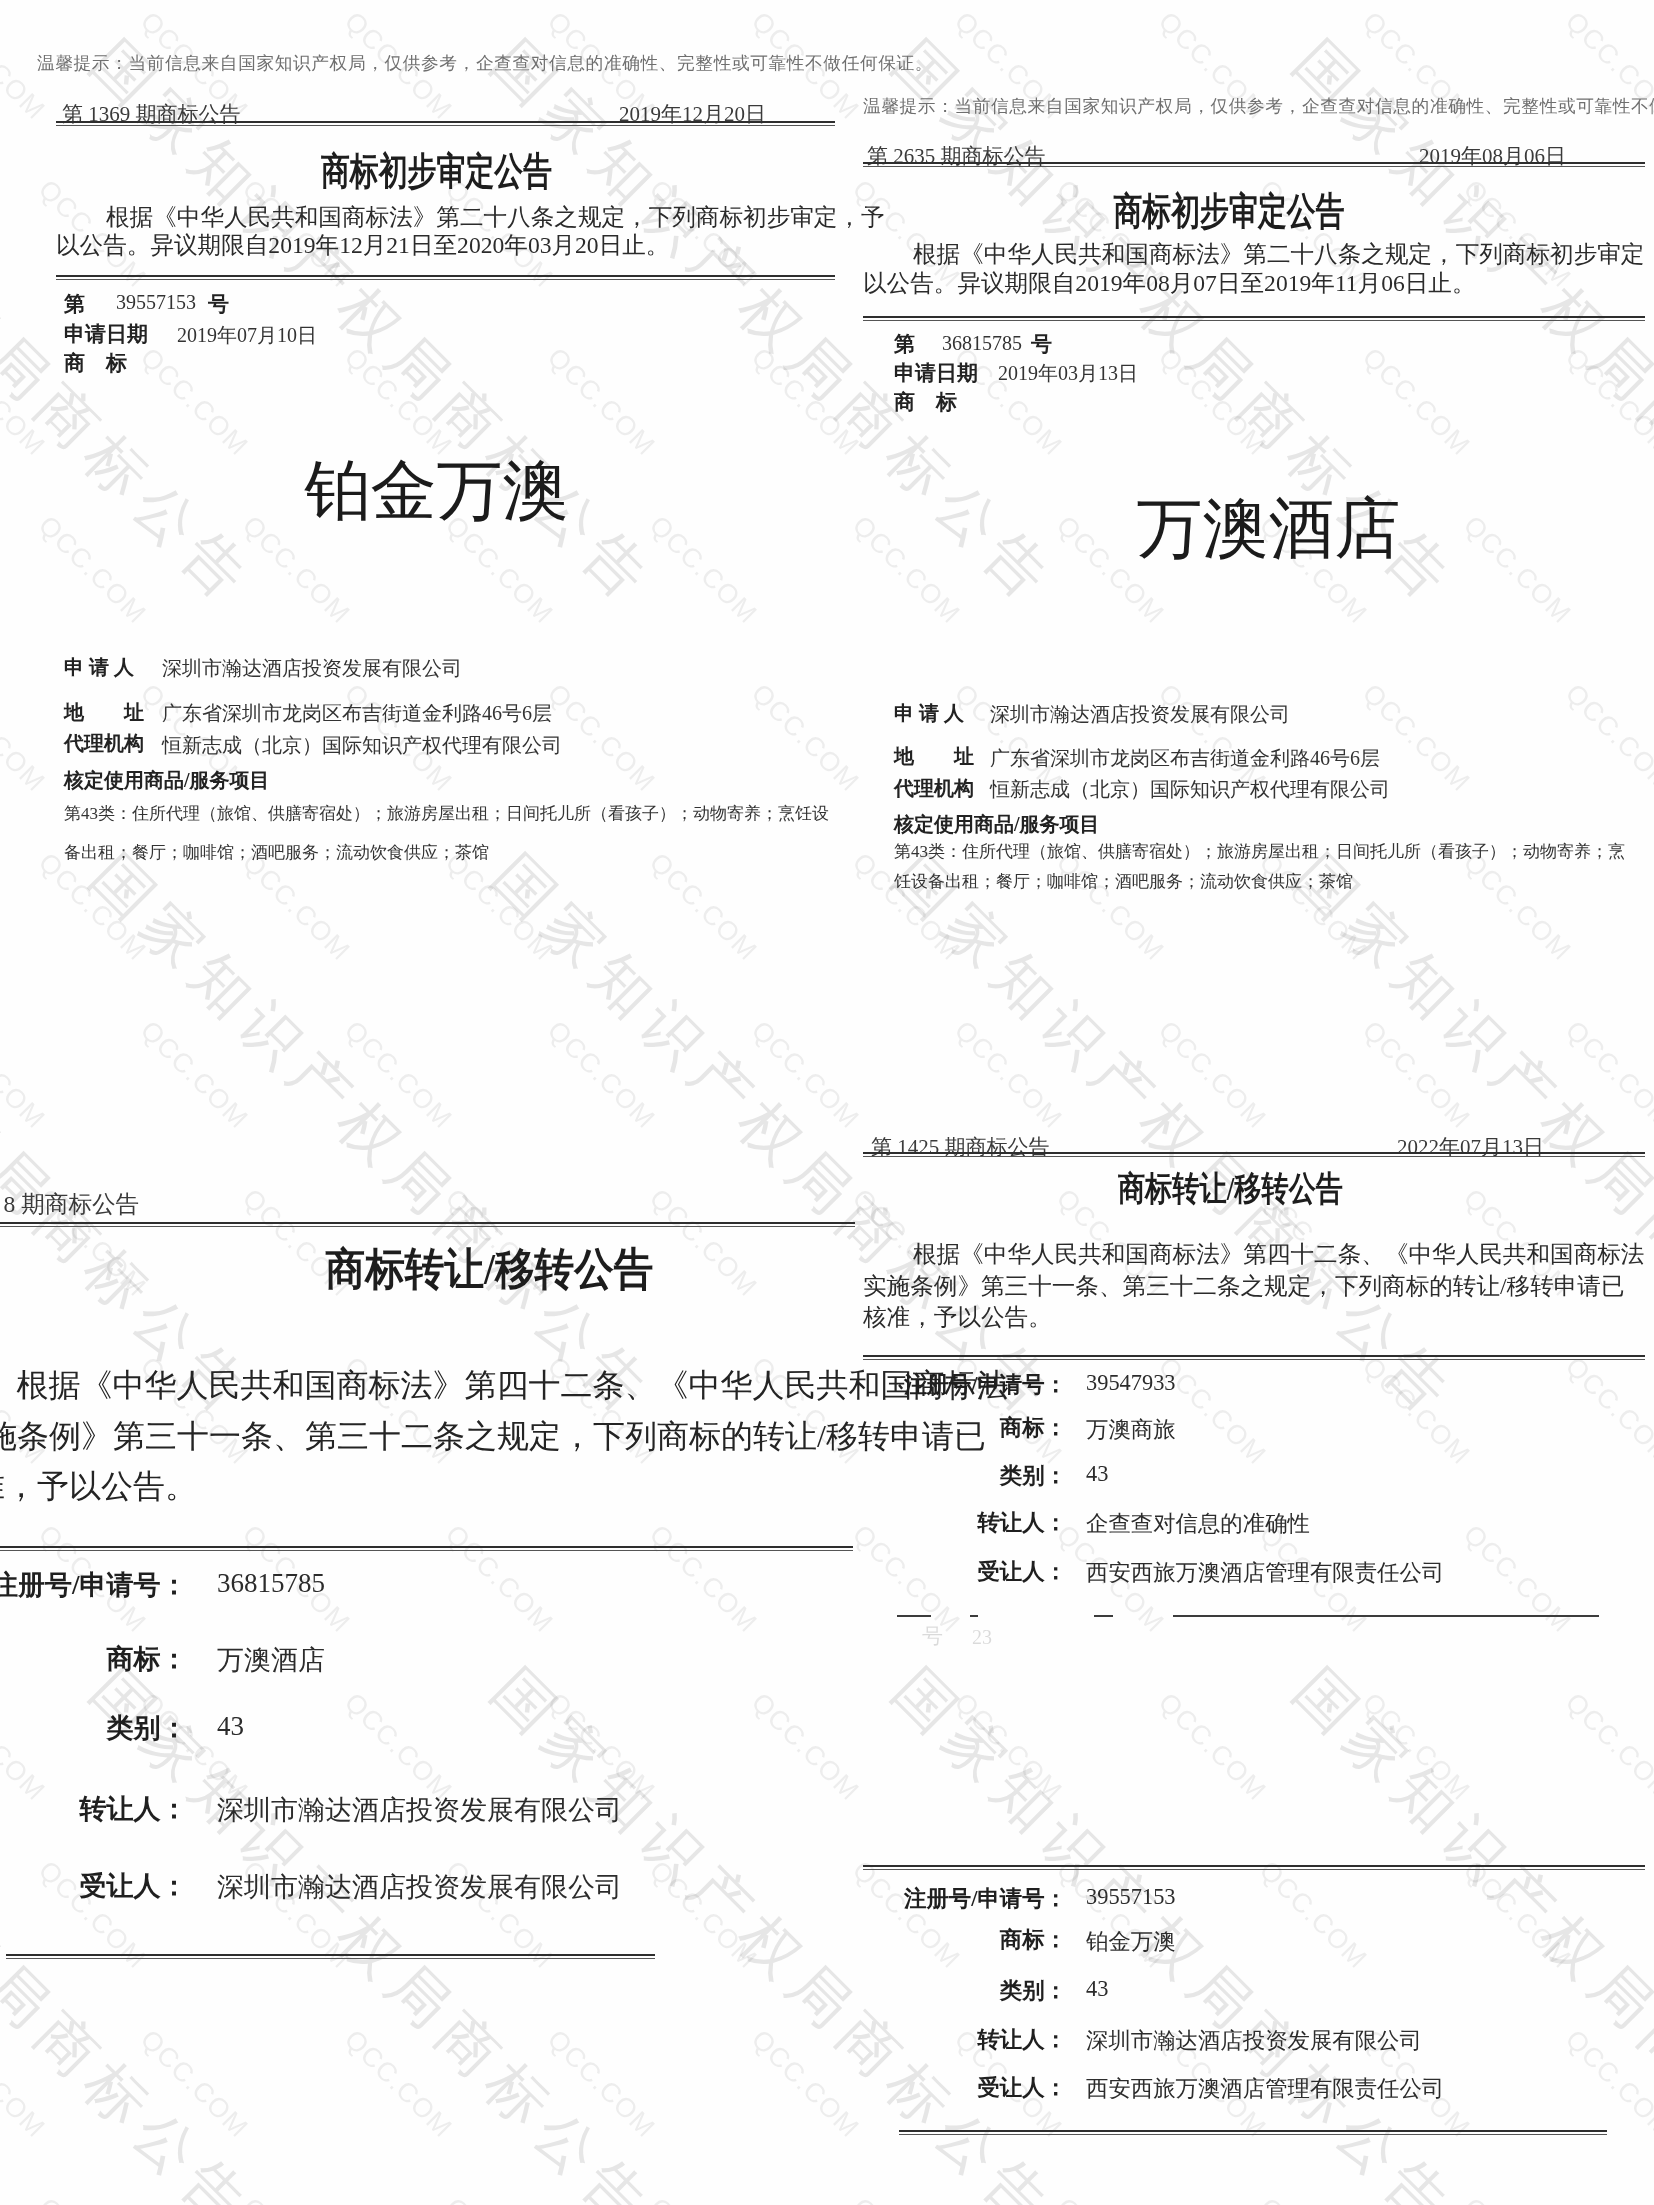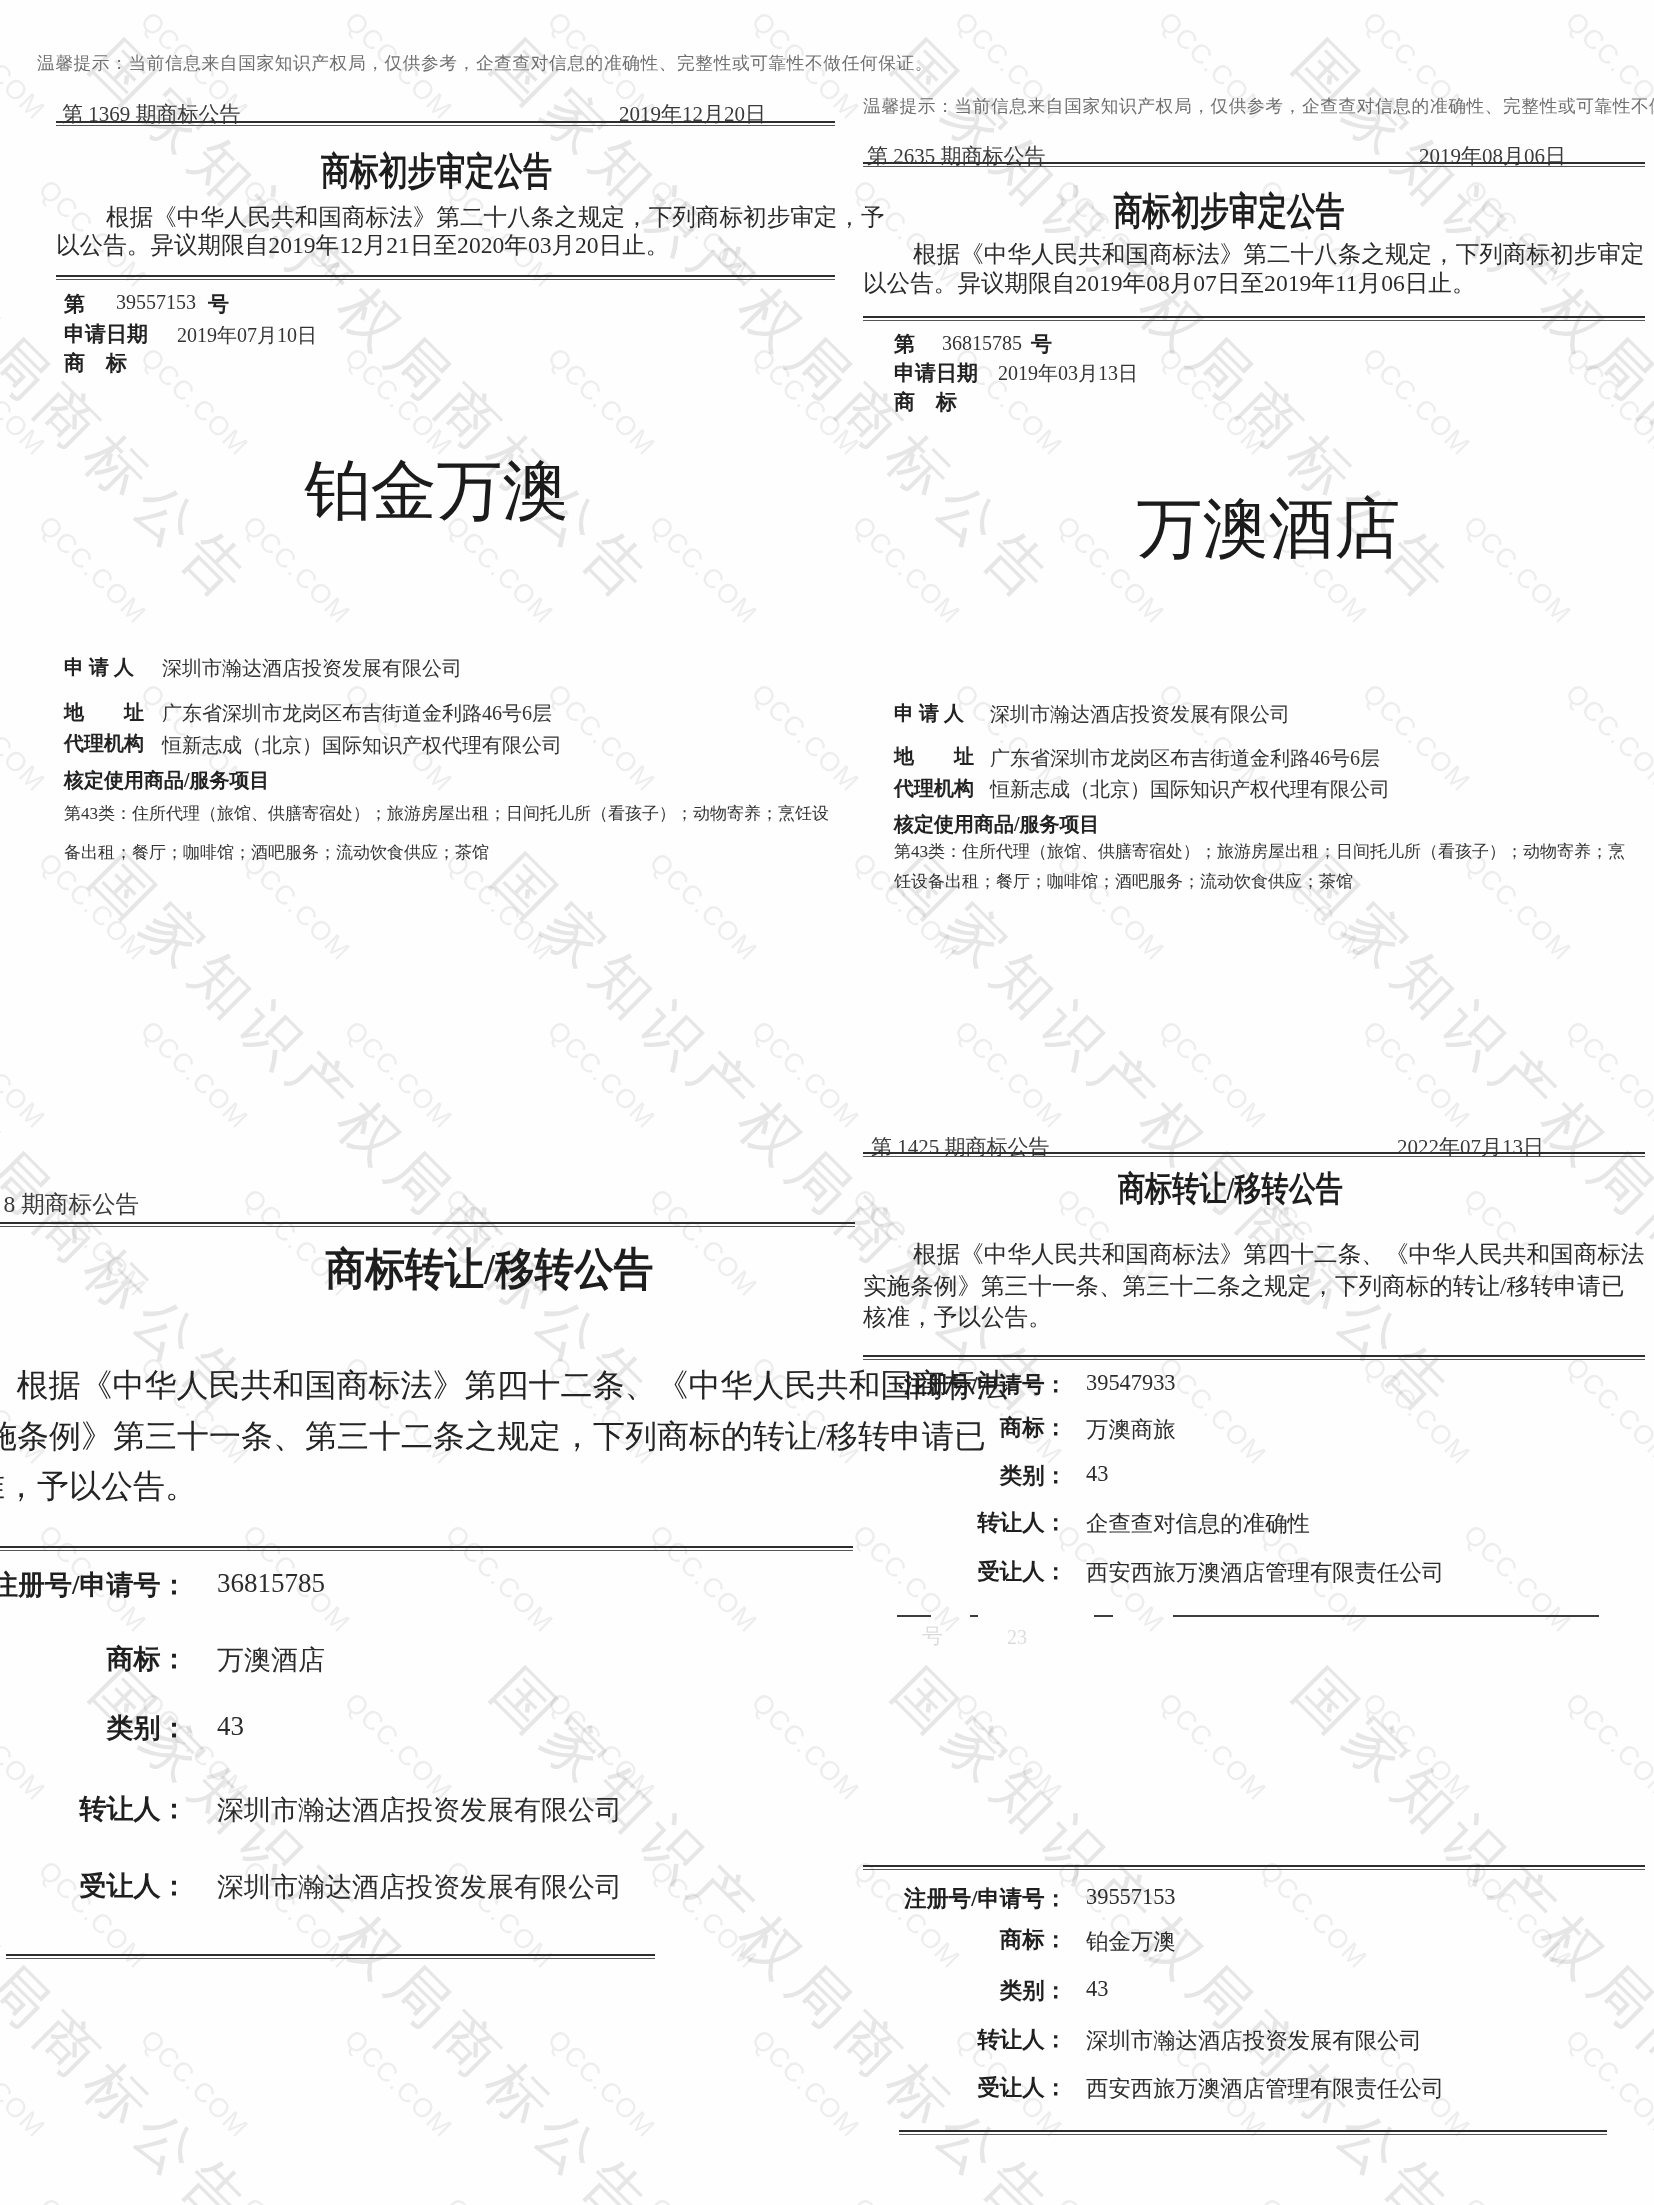--- a/index.html
+++ b/index.html
@@ -281,21 +281,21 @@
       <div class="abs br-lab" style="top:1556px;">受让人：</div>
       <div class="abs br-val" style="top:1557px;">西安西旅万澳酒店管理有限责任公司</div>
     </div>
 
     <div>
       <div class="erased-seg" style="left:897px;top:1615px;width:34px;"></div>
       <div class="erased-seg" style="left:970px;top:1615px;width:8.3px;"></div>
       <div class="erased-seg" style="left:1094px;top:1615px;width:19px;"></div>
       <div class="erased-seg" style="left:1173px;top:1615px;width:426px;"></div>
       <div class="abs ghost" style="left:922px;top:1622px;font-size:21px;">号</div>
-      <div class="abs ghost" style="left:972px;top:1626px;font-size:20px;margin-left:35px;">23</div>
+      <div class="abs ghost" style="left:972px;top:1626px;font-size:20px;">23</div>
     </div>
 
     <div class="rule" style="left:863px;top:1865px;width:782px;"></div>
 
     <div>
       <div class="abs br-lab" style="top:1883px;">注册号/申请号：</div>
       <div class="abs br-val" style="top:1884px;">39557153</div>
       <div class="abs br-lab" style="top:1924px;">商标：</div>
       <div class="abs br-val" style="top:1926px;">铂金万澳</div>
       <div class="abs br-lab" style="top:1975px;">类别：</div>

